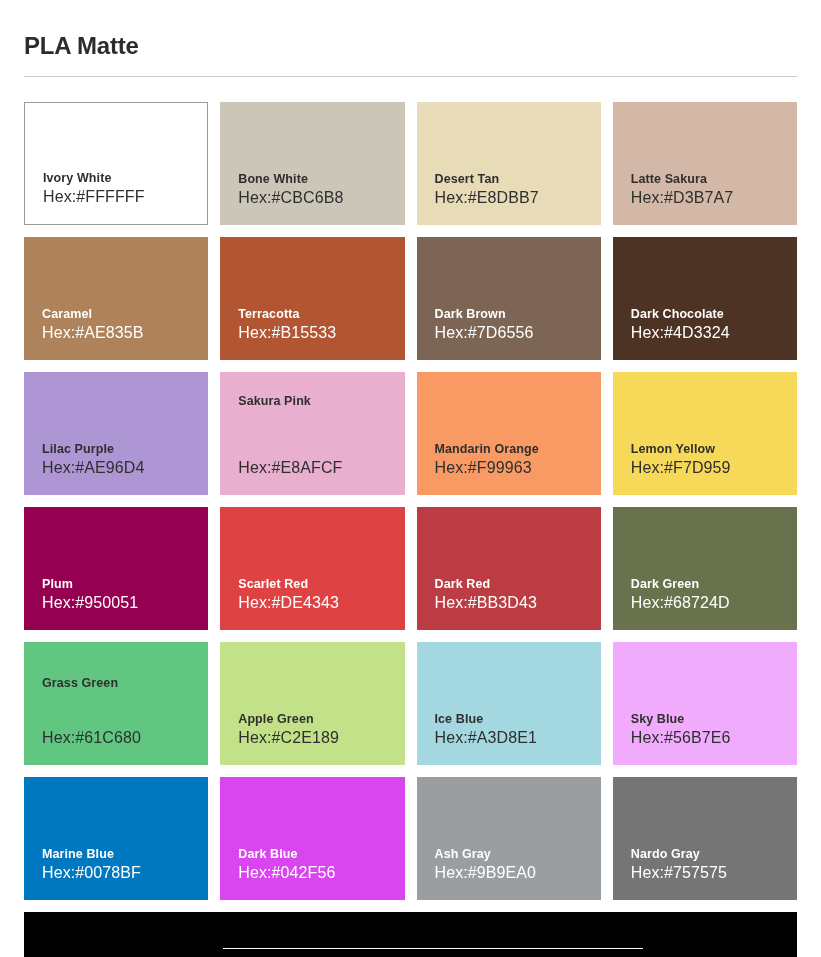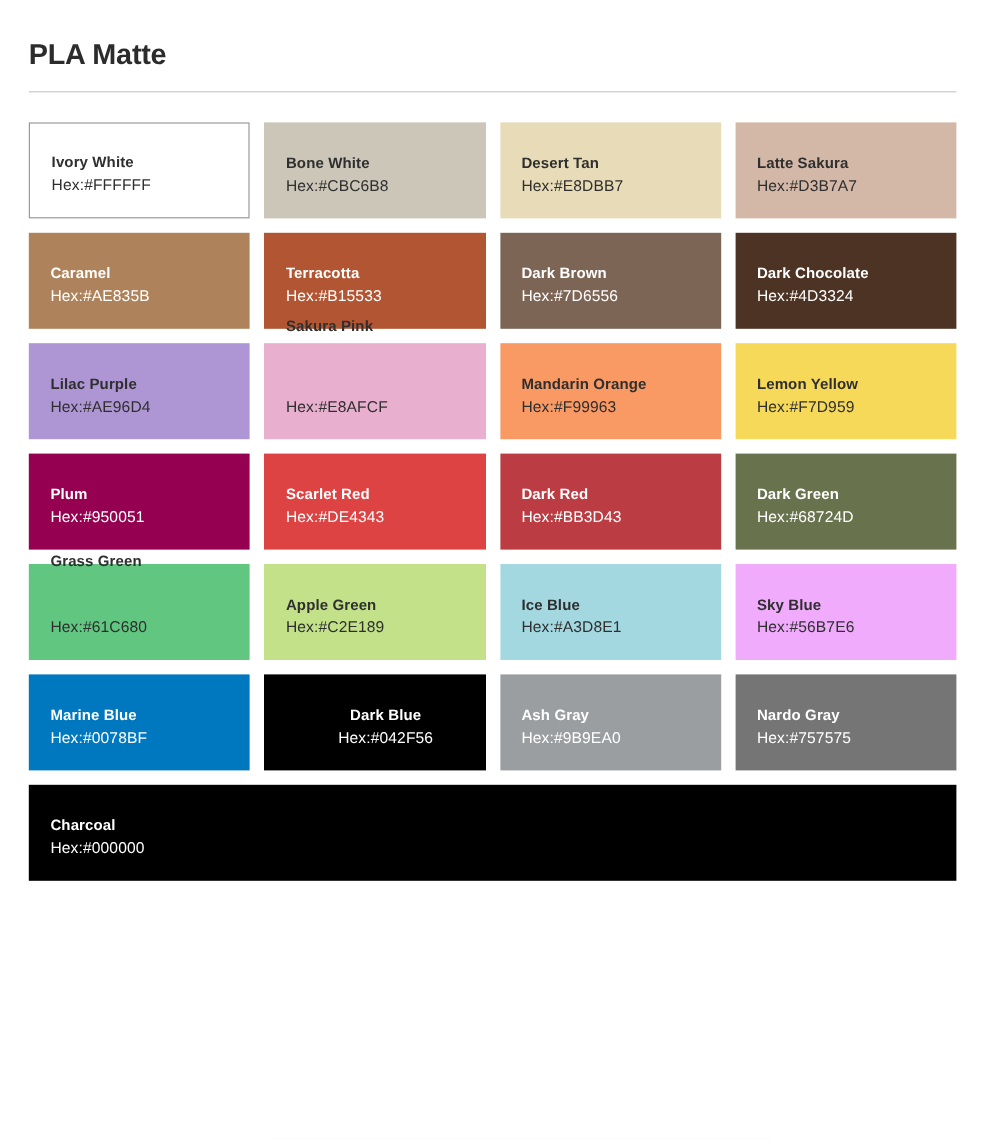--- a/index.html
+++ b/index.html
@@ -49,41 +49,41 @@
     display: grid;
     grid-template-columns: repeat(4, 1fr);
     column-gap: 12px;
     row-gap: 12px;
     width: 773px;
   }
 
   .swatch {
     position: relative;
     box-sizing: border-box;
-    height: 80px;
+    height: 123px;
     display: flex;
     flex-direction: column;
     justify-content: flex-end;
     padding: 0 0 18px 18px;
   }
   .swatch.full-width {
     grid-column: 1 / -1;
   }
   .swatch.bordered {
     border: 1px solid #9a9a9a;
   }
 
   .swatch-name {
     font-size: 12.5px;
     font-weight: 700;
     line-height: 18px;
     letter-spacing: 0.1px;
   }
   .swatch-hex {
-    font-size: 13px;
+    font-size: 16px;
     font-weight: 400;
     line-height: 19px;
     letter-spacing: 0.1px;
   }
 
   .text-dark .swatch-name,
   .text-dark .swatch-hex { color: #2f2f2f; }
   .text-light .swatch-name,
   .text-light .swatch-hex { color: #ffffff; }
 
@@ -185,21 +185,21 @@
         <div class="swatch-hex">Hex:#A3D8E1</div>
       </div>
       <div class="swatch text-dark" style="background-color: #f0abfc;">
         <div class="swatch-name">Sky Blue</div>
         <div class="swatch-hex">Hex:#56B7E6</div>
       </div>
       <div class="swatch text-light" style="background-color: rgb(0, 120, 191);">
         <div class="swatch-name">Marine Blue</div>
         <div class="swatch-hex">Hex:#0078BF</div>
       </div>
-      <div class="swatch text-light" style="background-color: #000000; text-align: center;">
+      <div class="swatch text-light" style="background-color: #d946ef;">
         <div class="swatch-name">Dark Blue</div>
         <div class="swatch-hex">Hex:#042F56</div>
       </div>
       <div class="swatch text-light" style="background-color: rgb(155, 158, 160);">
         <div class="swatch-name">Ash Gray</div>
         <div class="swatch-hex">Hex:#9B9EA0</div>
       </div>
       <div class="swatch text-light" style="background-color: rgb(117, 117, 117);">
         <div class="swatch-name">Nardo Gray</div>
         <div class="swatch-hex">Hex:#757575</div>

